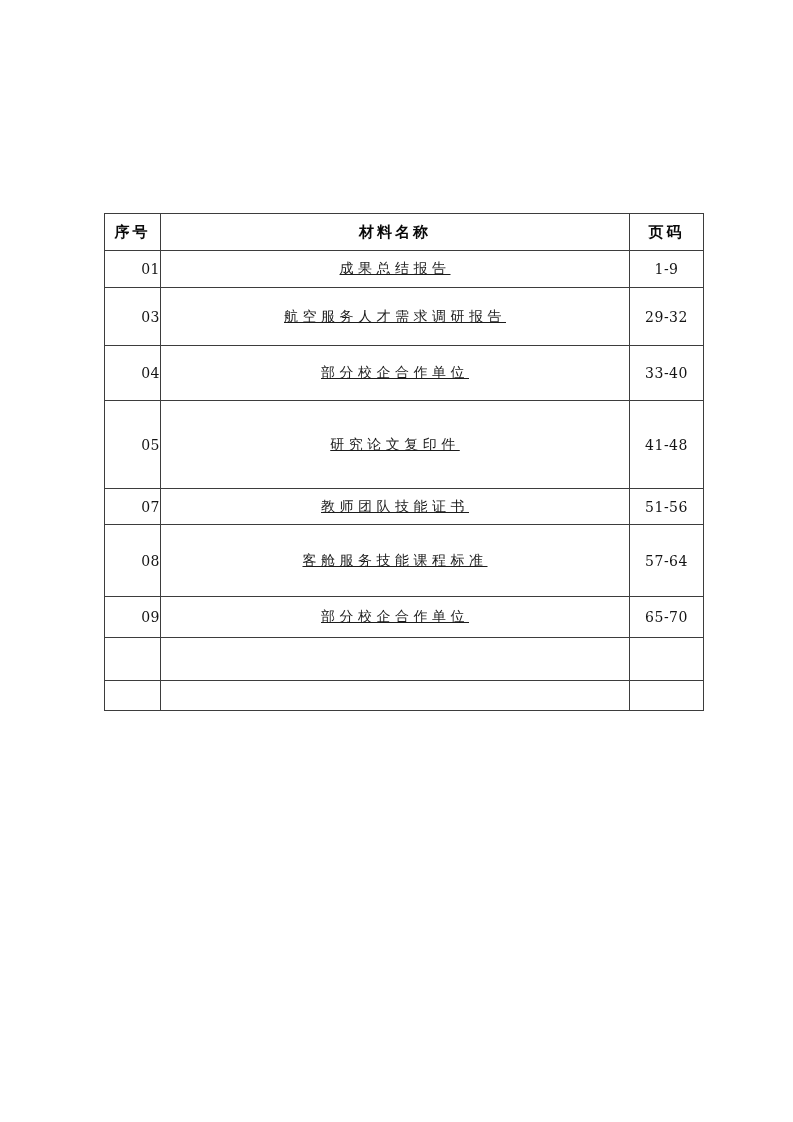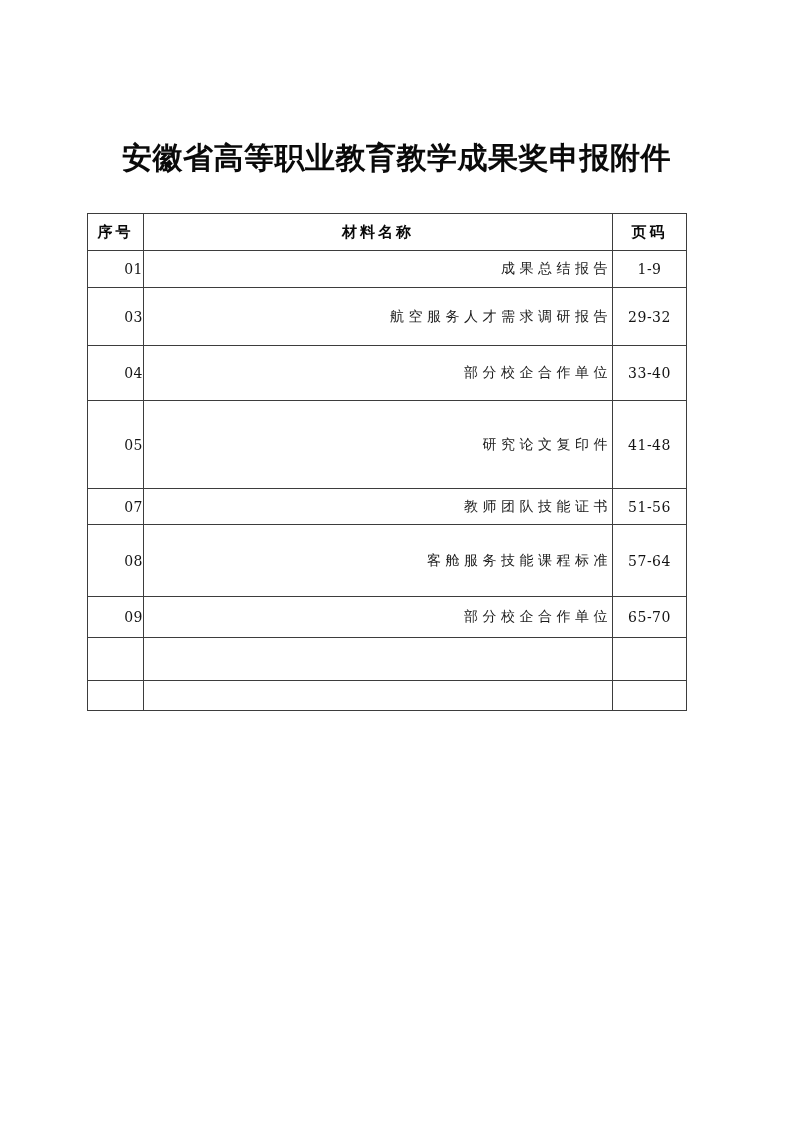--- a/index.html
+++ b/index.html
@@ -24,21 +24,21 @@
     margin: 0;
     text-align: center;
     font-size: 30px;
     font-weight: bold;
     letter-spacing: 0.5px;
     color: #0a0a0a;
     font-family: "DejaVu Serif", "Liberation Serif", serif;
   }
   table.attachments {
     position: absolute;
-    left: 87px;
+    left: 104px;
     top: 213px;
     width: 599px;
     border-collapse: collapse;
     table-layout: fixed;
     border-radius: 12px;
   }
   table.attachments col.c1 { width: 56px; }
   table.attachments col.c2 { width: 469px; }
   table.attachments col.c3 { width: 74px; }
   table.attachments th,
@@ -54,38 +54,38 @@
     text-align: center;
     letter-spacing: 3px;
     color: #0a0a0a;
   }
   td.no {
     text-align: right;
     font-size: 14px;
     letter-spacing: 0.5px;
   }
   td.name {
-    text-align: right;
+    text-align: center;
     padding-left: 7px;
     font-size: 14px;
     letter-spacing: 4.5px;
     color: #1c1c1c;
+    text-decoration: underline;
   }
   td.pages {
     text-align: center;
     font-size: 14px;
     letter-spacing: 0.5px;
   }
 </style>
 </head>
 <body>
 
 <div class="page">
 
-  <h1 class="title">安徽省高等职业教育教学成果奖申报附件</h1>
 
   <table class="attachments">
     <colgroup>
       <col class="c1">
       <col class="c2">
       <col class="c3">
     </colgroup>
     <thead>
       <tr style="height:37px">
         <th>序号</th>

